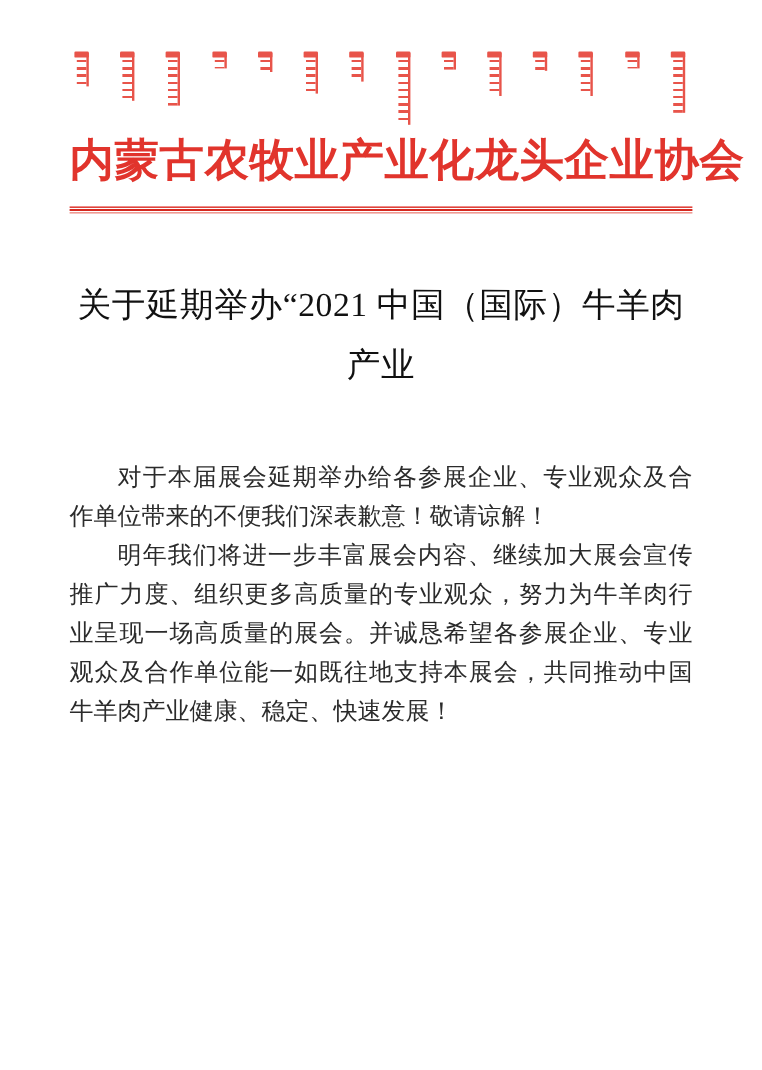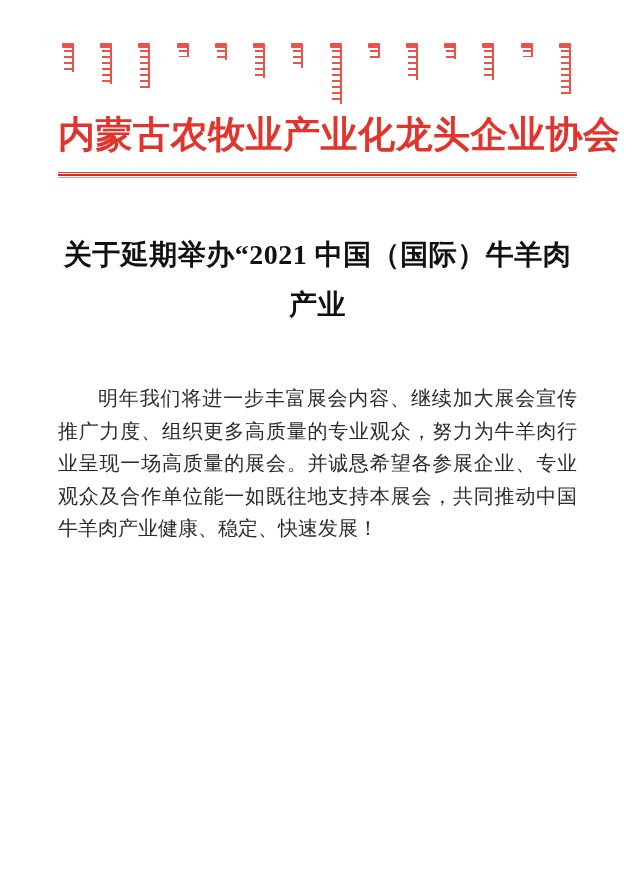--- a/index.html
+++ b/index.html
@@ -64,21 +64,21 @@
         #d5281f 2px, #d5281f 4px,
         rgba(0,0,0,0) 4px, rgba(0,0,0,0) 5px,
         #ef9a93 5px, #ef9a93 6px
       );
   }
 
   
   .notice-title {
     margin-top: 52px;
     text-align: center;
-    font-weight: bold;
+    font-weight: normal;
     color: #111111;
     font-size: 28px;
     line-height: 50px;
     letter-spacing: 0.5px;
   }
 
   
   .body-text {
     margin-top: 52px;
     font-size: 20px;
@@ -129,16 +129,17 @@
         <span>会</span>
       </div>
     <div class="rule"></div>
   </div>
 
   <div class="notice-title">
     <div>关于延期举办“2021 中国（国际）牛羊肉产业</div>
   </div>
 
   <div class="body-text">
+    <p class="indent">对于本届展会延期举办给各参展企业、专业观众及合作单位带来的不便我们深表歉意！敬请谅解！</p>
     <p class="indent">明年我们将进一步丰富展会内容、继续加大展会宣传推广力度、组织更多高质量的专业观众，努力为牛羊肉行业呈现一场高质量的展会。并诚恳希望各参展企业、专业观众及合作单位能一如既往地支持本展会，共同推动中国牛羊肉产业健康、稳定、快速发展！</p>
   </div>
 
 </div>
 
 </body></html>

